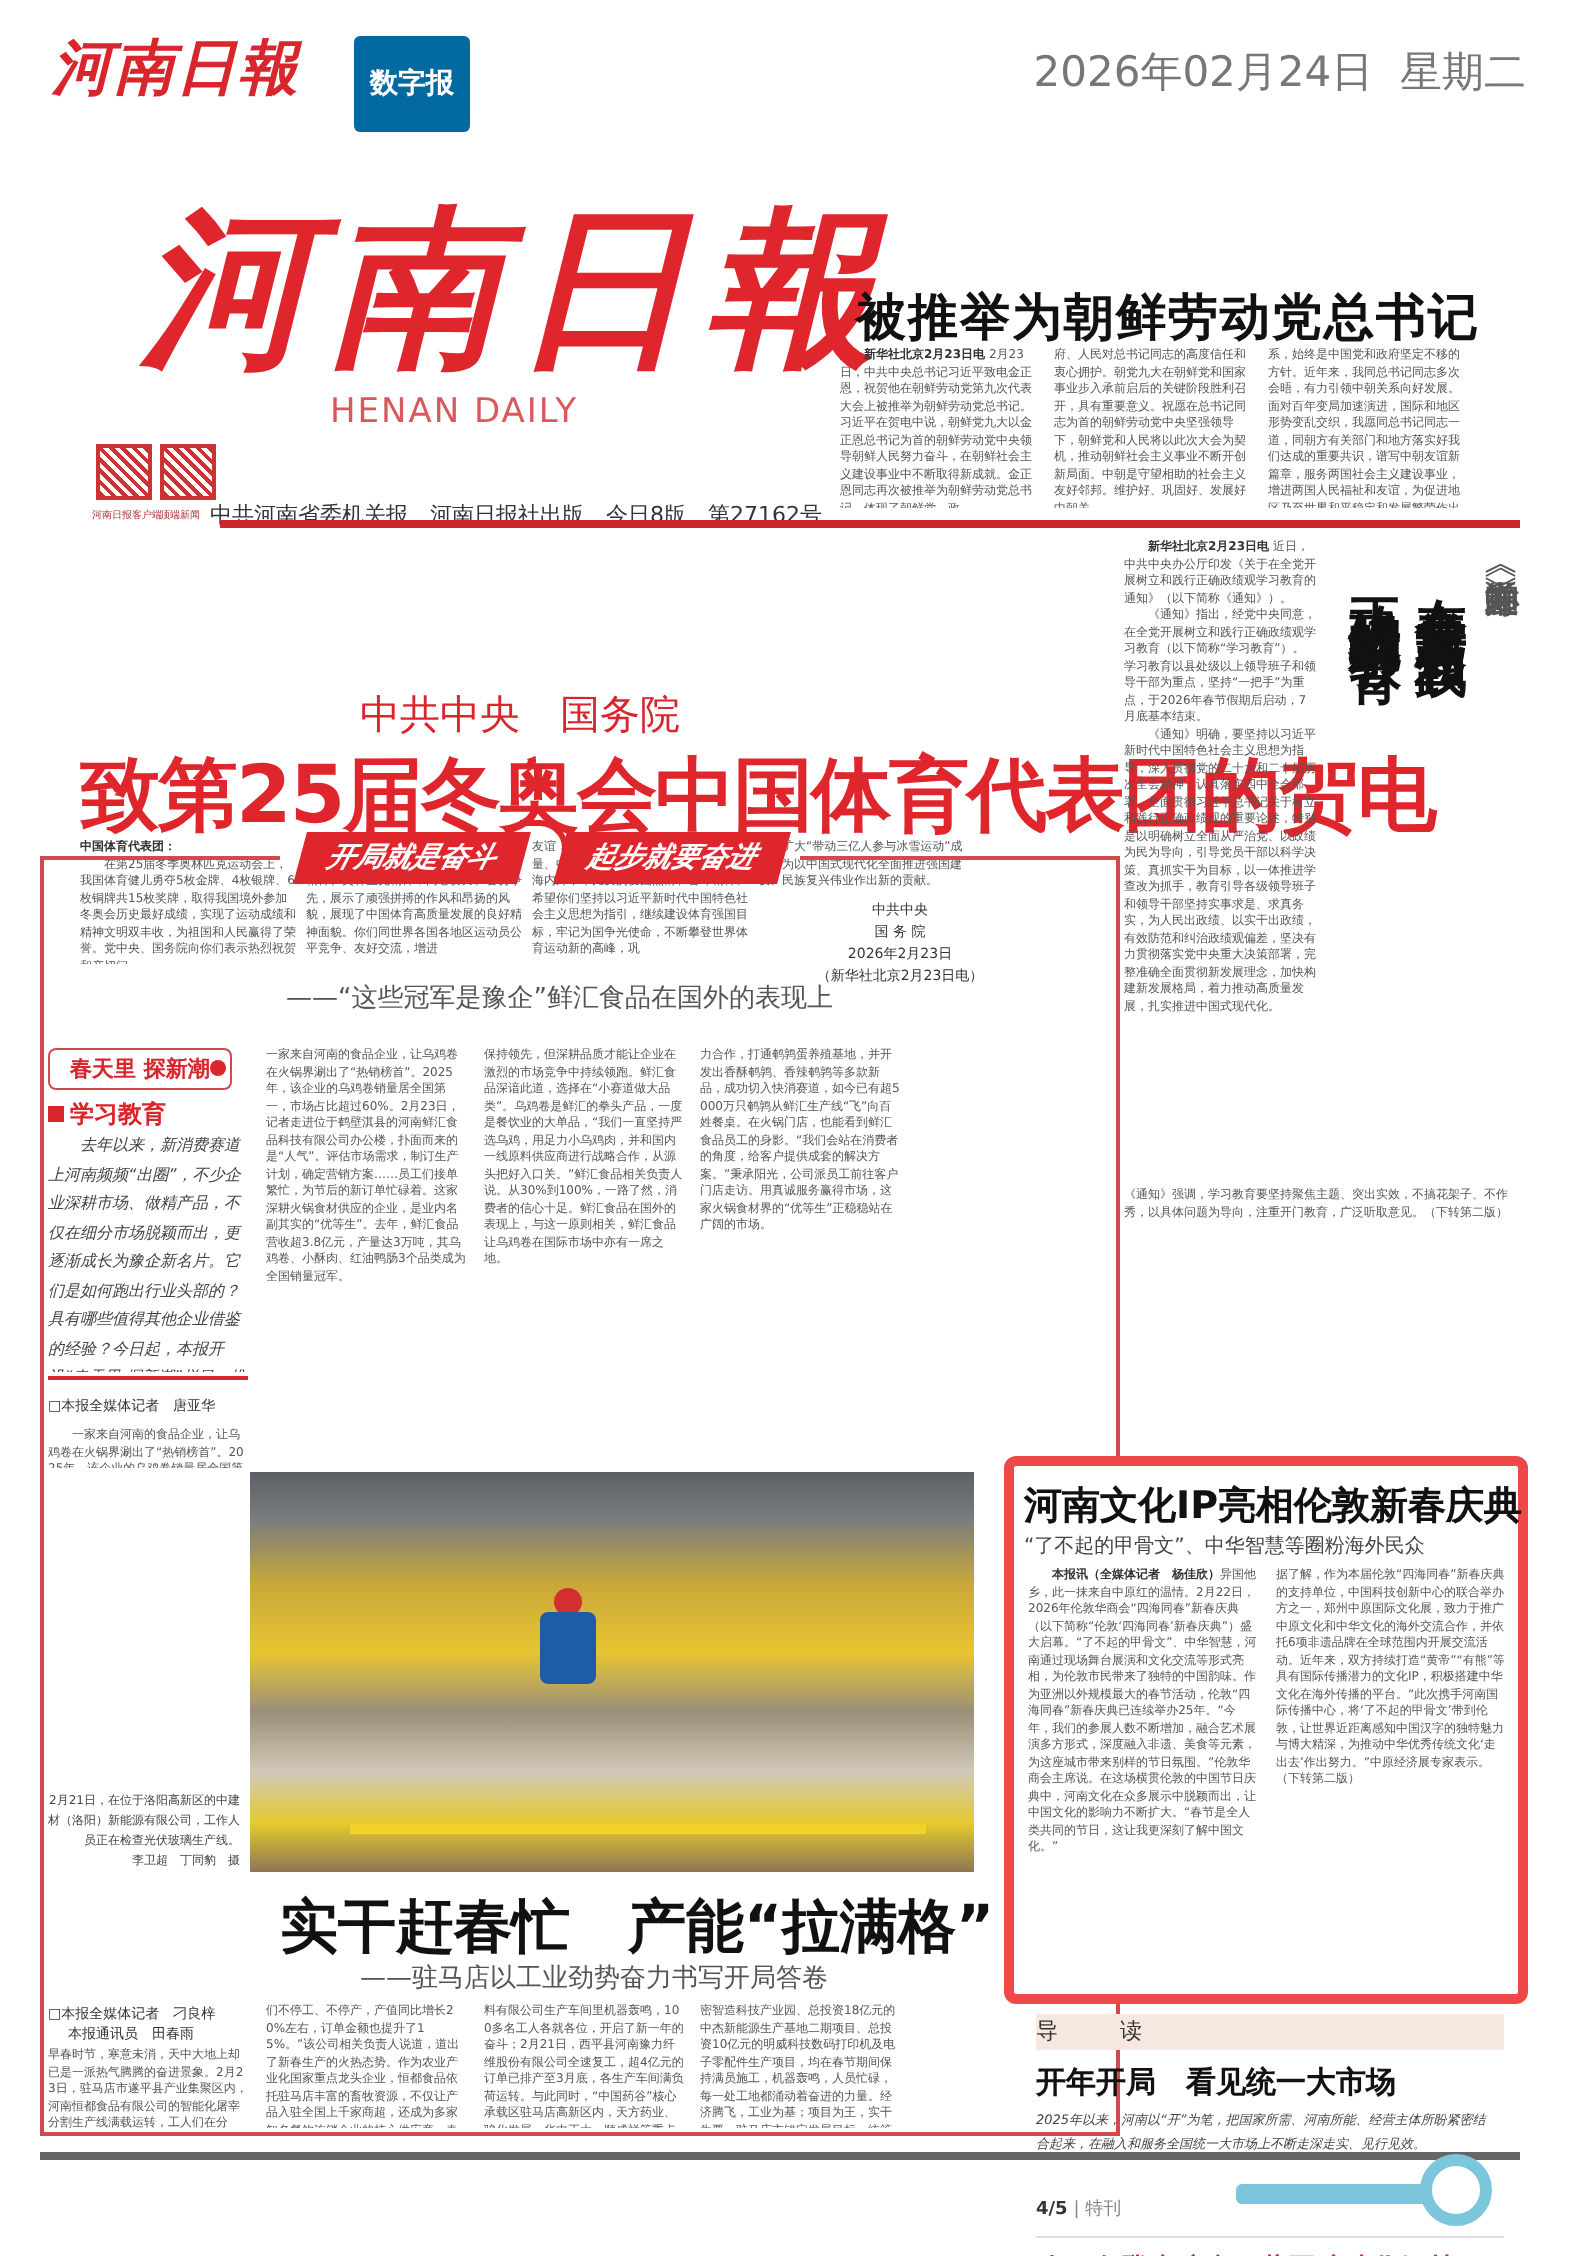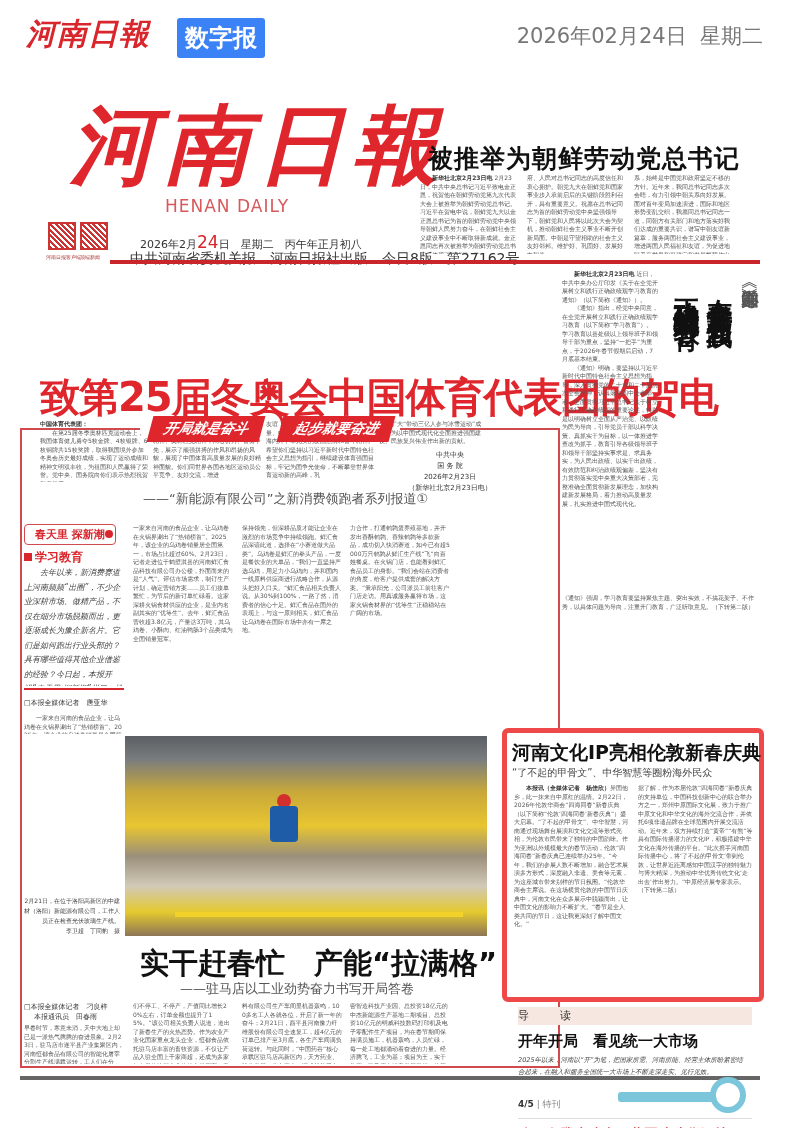--- a/index.html
+++ b/index.html
@@ -1,30 +1,30 @@
 <!DOCTYPE html>
 <html><head>
 <meta charset="utf-8">
 <style>
 *{box-sizing:border-box;margin:0;padding:0}
 html,body{width:785px;height:1128px;overflow:hidden;background:#fff}
 body{font-family:"DejaVu Sans","Liberation Sans",sans-serif;color:#222;position:relative}
 .topbar{position:absolute;left:0;top:0;width:785px;height:70px;background:#fff}
 .tb-logo{position:absolute;left:26px;top:14px;font-family:"DejaVu Serif",serif;font-size:30px;font-weight:bold;color:#d8262c;font-style:italic;letter-spacing:1px}
-.tb-badge{position:absolute;left:177px;top:18px;background:#3b82f6;color:#fff;font-size:24px;padding:4px 8px;border-radius:3px;font-weight:bold}
+.tb-badge{position:absolute;left:177px;top:18px;background:#0369a1;color:#fff;font-size:14px;padding:15px 8px;border-radius:3px;font-weight:bold}
 .tb-date{position:absolute;right:22px;top:22px;font-size:21px;color:#777}
 .paper{position:absolute;left:40px;top:72px;width:720px;height:1056px;background:#fff}
 .abs{position:absolute}
 .masthead{left:30px;top:30px;font-family:"DejaVu Serif",serif;font-size:86px;font-weight:bold;color:#e0262d;font-style:italic;letter-spacing:8px;line-height:1}
 .henan{left:125px;top:124px;font-size:17px;color:#d8595c;letter-spacing:1px}
 .qr{width:28px;height:28px;background:repeating-linear-gradient(45deg,#c33 0 2px,#fff 2px 4px),#fff;border:2px solid #c33}
 .qr-cap{font-size:5px;color:#a33}
 .issue1{left:100px;top:160px;font-size:11px;color:#333}
 .issue1 b{font-size:17px;color:#d8262c;font-weight:normal}
-.issue2{left:90px;top:178px;font-size:14px;color:#333}
+.issue2{left:65px;top:178px;font-size:11px;color:#333}
 .redline{height:4px;background:#c9252b}
 .h1a{left:388px;top:36px;font-size:25px;font-weight:bold;letter-spacing:4px;color:#111;white-space:nowrap}
 .h1b{left:388px;top:70px;font-size:25px;font-weight:bold;letter-spacing:1px;color:#111;white-space:nowrap}
 .txt{font-size:6px;line-height:8.5px;color:#555;overflow:hidden;word-break:break-all}
 .txt p{text-indent:2em}
 .dateline{font-weight:bold;color:#333}
 .kicker{left:140px;top:272px;font-size:20px;color:#d8262c;white-space:nowrap}
 .hred{left:0;top:298px;font-size:40px;font-weight:bold;color:#e0262d;white-space:nowrap;letter-spacing:-1px}
 .signoff{font-size:7px;text-align:center;color:#333;line-height:11px}
 .vert{writing-mode:vertical-rl;font-weight:bold;color:#111;letter-spacing:3px}
@@ -67,34 +67,32 @@
 </div>
 
 <div class="paper">
 
   <div class="abs masthead">河南日報</div>
   <div class="abs henan">HENAN DAILY</div>
   <div class="abs qr" style="left:8px;top:150px"></div>
   <div class="abs qr" style="left:40px;top:150px"></div>
   <div class="abs qr-cap" style="left:6px;top:182px">河南日报客户端</div>
   <div class="abs qr-cap" style="left:40px;top:182px">顶端新闻</div>
-  <div class="abs issue1">
-    <span>2026年2月</span><b>24</b><span>日　星期二　丙午年正月初八</span>
-  </div>
   <div class="abs issue2">中共河南省委机关报　河南日报社出版　今日8版　第27162号</div>
   <div class="abs redline" style="left:70px;top:188px;width:250px"></div>
 
   <div class="abs h1b">被推举为朝鲜劳动党总书记</div>
   <div class="abs txt" style="left:380px;top:102px;width:100px;height:80px">
     <p><span class="dateline">新华社北京2月23日电</span> <span>2月23日，中共中央总书记习近平致电金正恩，祝贺他在朝鲜劳动党第九次代表大会上被推举为朝鲜劳动党总书记。习近平在贺电中说，朝鲜党九大以金正恩总书记为首的朝鲜劳动党中央领导朝鲜人民努力奋斗，在朝鲜社会主义建设事业中不断取得新成就。金正恩同志再次被推举为朝鲜劳动党总书记，体现了朝鲜党、政</span></p>
   </div>
   <div class="abs txt" style="left:487px;top:102px;width:100px;height:80px">府、人民对总书记同志的高度信任和衷心拥护。朝党九大在朝鲜党和国家事业步入承前启后的关键阶段胜利召开，具有重要意义。祝愿在总书记同志为首的朝鲜劳动党中央坚强领导下，朝鲜党和人民将以此次大会为契机，推动朝鲜社会主义事业不断开创新局面。中朝是守望相助的社会主义友好邻邦。维护好、巩固好、发展好中朝关</div>
   <div class="abs txt" style="left:594px;top:102px;width:100px;height:80px">系，始终是中国党和政府坚定不移的方针。近年来，我同总书记同志多次会晤，有力引领中朝关系向好发展。面对百年变局加速演进，国际和地区形势变乱交织，我愿同总书记同志一道，同朝方有关部门和地方落实好我们达成的重要共识，谱写中朝友谊新篇章，服务两国社会主义建设事业，增进两国人民福祉和友谊，为促进地区乃至世界和平稳定和发展繁荣作出积极贡献。</div>
   <div class="abs redline" style="left:320px;top:188px;width:400px"></div>
 
+  <div class="abs kicker">中共中央　国务院</div>
   <div class="abs hred">致第25届冬奥会中国体育代表团的贺电</div>
   <div class="abs txt" style="left:0;top:348px;width:108px;height:62px">
     <div style="font-weight:bold;color:#333">中国体育代表团：</div>
     <p>在第25届冬季奥林匹克运动会上，我国体育健儿勇夺5枚金牌、4枚银牌、6枚铜牌共15枚奖牌，取得我国境外参加冬奥会历史最好成绩，实现了运动成绩和精神文明双丰收，为祖国和人民赢得了荣誉。党中央、国务院向你们表示热烈祝贺和亲切问</p>
   </div>
   <div class="abs txt" style="left:113px;top:348px;width:108px;height:62px">候！在本届冬奥会上，你们牢记党和人民嘱托，大力弘扬中华体育精神、北京冬奥精神、奥林匹克精神，同心协力、奋勇争先，展示了顽强拼搏的作风和昂扬的风貌，展现了中国体育高质量发展的良好精神面貌。你们同世界各国各地区运动员公平竞争、友好交流，增进</div>
   <div class="abs txt" style="left:226px;top:348px;width:108px;height:62px">友谊，再一次向世界展示了新时代中国力量、中国精神、中国形象，进一步激发了海内外中华儿女的爱国热情和奋斗精神。希望你们坚持以习近平新时代中国特色社会主义思想为指引，继续建设体育强国目标，牢记为国争光使命，不断攀登世界体育运动新的高峰，巩</div>
   <div class="abs txt" style="left:339px;top:348px;width:108px;height:30px">固和扩大“带动三亿人参与冰雪运动”成果，为以中国式现代化全面推进强国建设、民族复兴伟业作出新的贡献。</div>
   <div class="abs signoff" style="left:360px;top:378px;width:100px">
     <div>中共中央</div>
@@ -113,21 +111,21 @@
   <div class="abs vert" style="left:630px;top:206px;font-size:26px;height:300px">正确政绩观学习教育</div>
   <div class="abs txt" style="left:522px;top:522px;width:198px;height:138px">《通知》强调，学习教育要坚持聚焦主题、突出实效，不搞花架子、不作秀，以具体问题为导向，注重开门教育，广泛听取意见。（下转第二版）</div>
 
   <div class="abs frame" style="left:-20px;top:356px;width:540px;height:640px;border-top:none"></div>
   <div class="abs" style="left:-20px;top:356px;width:120px;height:2px;background:#d14a4e"></div>
   <div class="abs" style="left:360px;top:356px;width:160px;height:2px;background:#d14a4e"></div>
   <div class="abs banner" style="left:110px;top:344px">开局就是奋斗</div>
   <div class="abs" style="left:220px;top:338px;width:24px;height:24px;border-right:3px solid #e0262d;border-top:3px solid #e0262d;border-radius:0 14px 0 0"></div>
   <div class="abs banner" style="left:240px;top:344px">起步就要奋进</div>
 
-  <div class="abs sub2" style="left:103px;top:418px">——“新能源有限公司”之新消费领跑者系列报道①</div>
+  <div class="abs sub2" style="left:103px;top:418px">——“这些冠军是豫企”鲜汇食品在国外的表现上</div>
 
   <div class="abs tag" style="left:-16px;top:452px">春天里 探新潮</div>
   <div class="abs" style="left:65px;top:458px;width:8px;height:8px;border-radius:50%;background:#d8262c"></div>
   <div class="abs core-h" style="left:-16px;top:477px"><span class="core-sq"></span><span>学习教育</span></div>
   <div class="abs core-t" style="left:-16px;top:494px;width:100px;height:120px;overflow:hidden">去年以来，新消费赛道上河南频频“出圈”，不少企业深耕市场、做精产品，不仅在细分市场脱颖而出，更逐渐成长为豫企新名片。它们是如何跑出行业头部的？具有哪些值得其他企业借鉴的经验？今日起，本报开设“春天里 探新潮”栏目，推出“这些冠军是豫企”之新消费领跑者系列报道，为河南新春发展营造氛围，向新向美时美园。</div>
   <div class="abs" style="left:-16px;top:616px;width:100px;height:2px;background:#d8262c"></div>
   <div class="abs reporter" style="left:-16px;top:626px">□本报全媒体记者　唐亚华</div>
   <div class="abs txt" style="left:-16px;top:642px;width:100px;height:20px">
       <p>一家来自河南的食品企业，让乌鸡卷在火锅界涮出了“热销榜首”。2025年，该企业的乌鸡卷销量居全国第一，市场占比超过60%。2月23日，记者走进位于鹤壁淇县的河南鲜汇食品科技有限公司办公楼，扑面而来的是“人气”。评估市场需求，制订生产计划，确定营销方案……员工们接单繁忙，为节后的新订单忙碌着。这家深耕火锅食材供应的企业，是业内名副其实的“优等生”。去年，鲜汇食品营收超3.8亿元，产量达3万吨，其乌鸡卷、小酥肉、红油鸭肠3个品类成为全国销量冠军。</p>
     </div>

